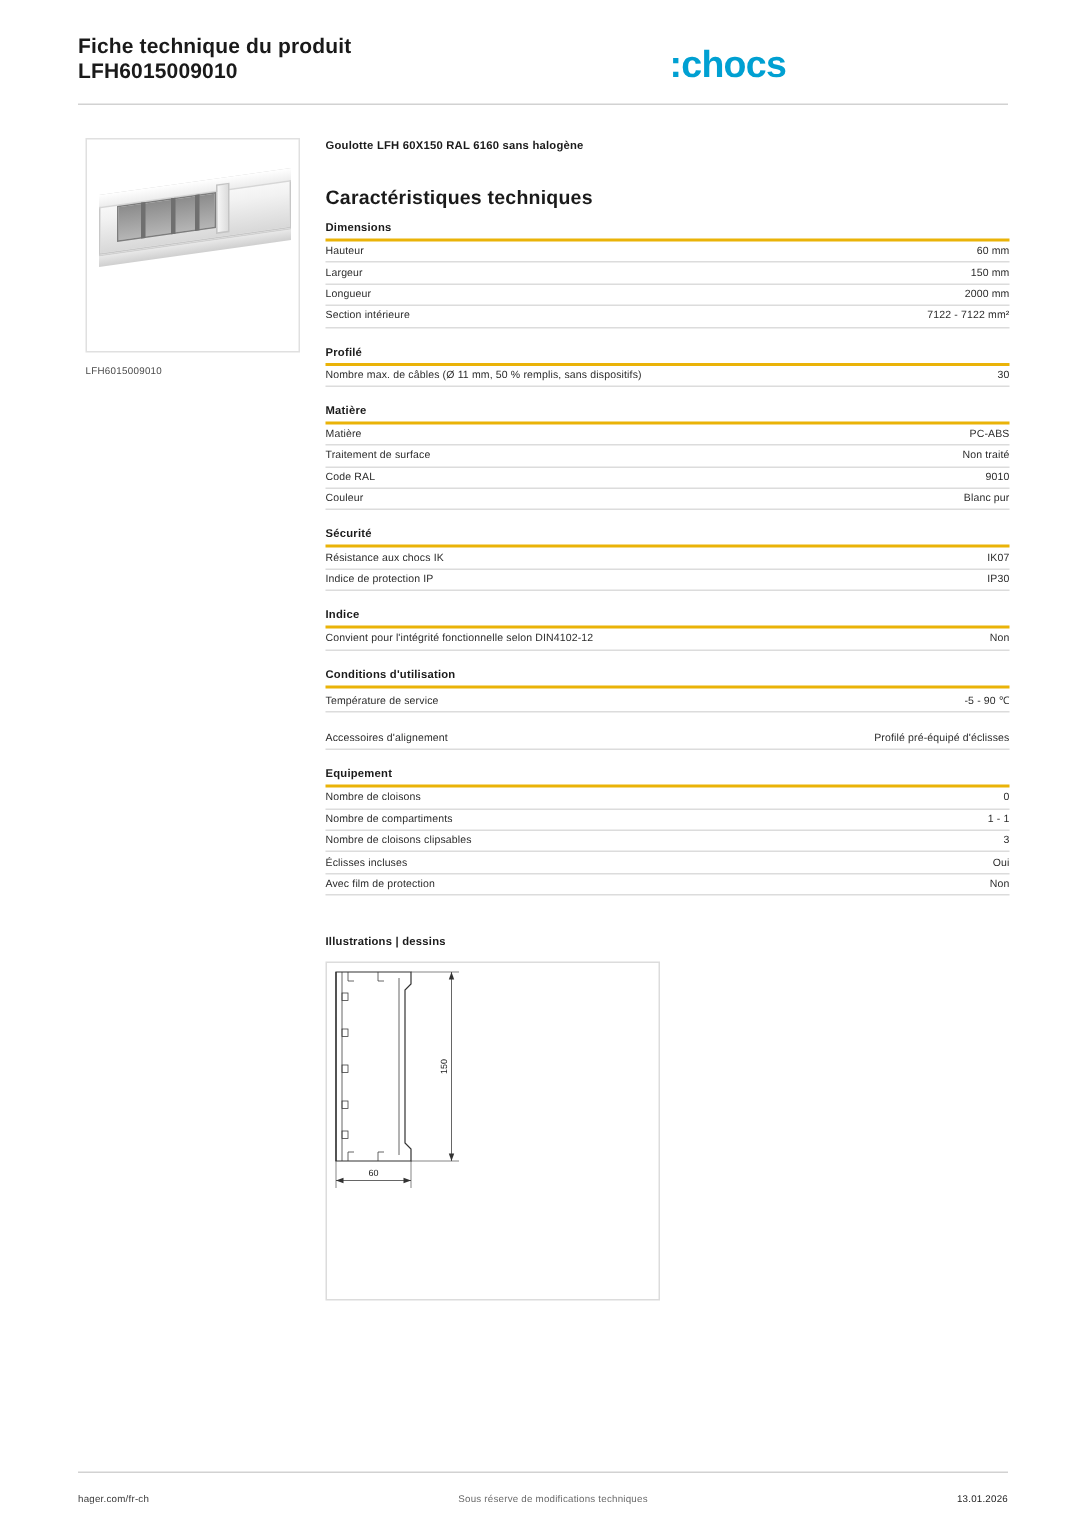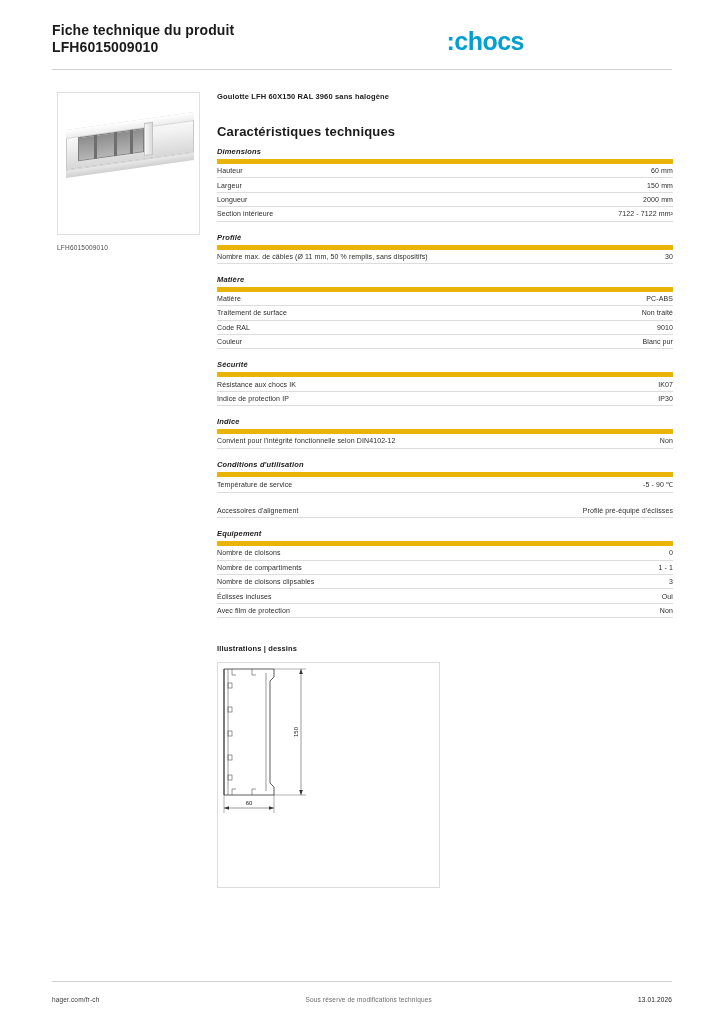--- a/index.html
+++ b/index.html
@@ -14,21 +14,21 @@
   }
 
   
   .header {
     position: absolute;
     left: 0; top: 0;
     width: 576px;
     padding: 22px 52px 0 52px;
     display: flex;
     justify-content: space-between;
-    align-items: center;
+    align-items: flex-end;
   }
   .doc-title {
     font-size: 14px;
     font-weight: bold;
     line-height: 17px;
     color: #1a1a1a;
     letter-spacing: 0.1px;
   }
   .doc-subtitle {
     font-size: 14px;
@@ -134,22 +134,21 @@
     letter-spacing: 0.15px;
     margin-bottom: 8px;
   }
   .group { margin-bottom: 0; }
   .group-title {
     font-size: 7.5px;
     font-weight: bold;
     color: #1a1a1a;
     letter-spacing: 0.15px;
     padding-bottom: 3px;
-    border-bottom: 5px solid #eab308;
-    font-style: italic;
+    border-bottom: 2px solid #eab308;
   }
   .spec-row {
     display: flex;
     justify-content: space-between;
     align-items: baseline;
     font-size: 7px;
     color: #2b2b2b;
     padding: 3.2px 0 3.2px 0;
     border-bottom: 1px solid #dcdcdc;
     letter-spacing: 0.1px;
@@ -217,21 +216,21 @@
     <div class="divider d1"></div>
     <div class="divider d2"></div>
     <div class="divider d3"></div>
     <div class="endcap"></div>
     <div class="base"></div>
   </div>
 </div>
 <div class="image-caption">LFH6015009010</div>
 
 <div class="content">
-  <div class="product-name">Goulotte LFH 60X150 RAL 3960 sans halogène</div>
+  <div class="product-name">Goulotte LFH 60X150 RAL 6160 sans halogène</div>
   <div class="section-main-title">Caractéristiques techniques</div>
 
   <div class="group">
     <div class="group-title">Dimensions</div>
     <div class="spec-row">
       <span class="label">Hauteur</span>
       <span class="value">60 mm</span>
     </div>
     <div class="spec-row">
       <span class="label">Largeur</span>

